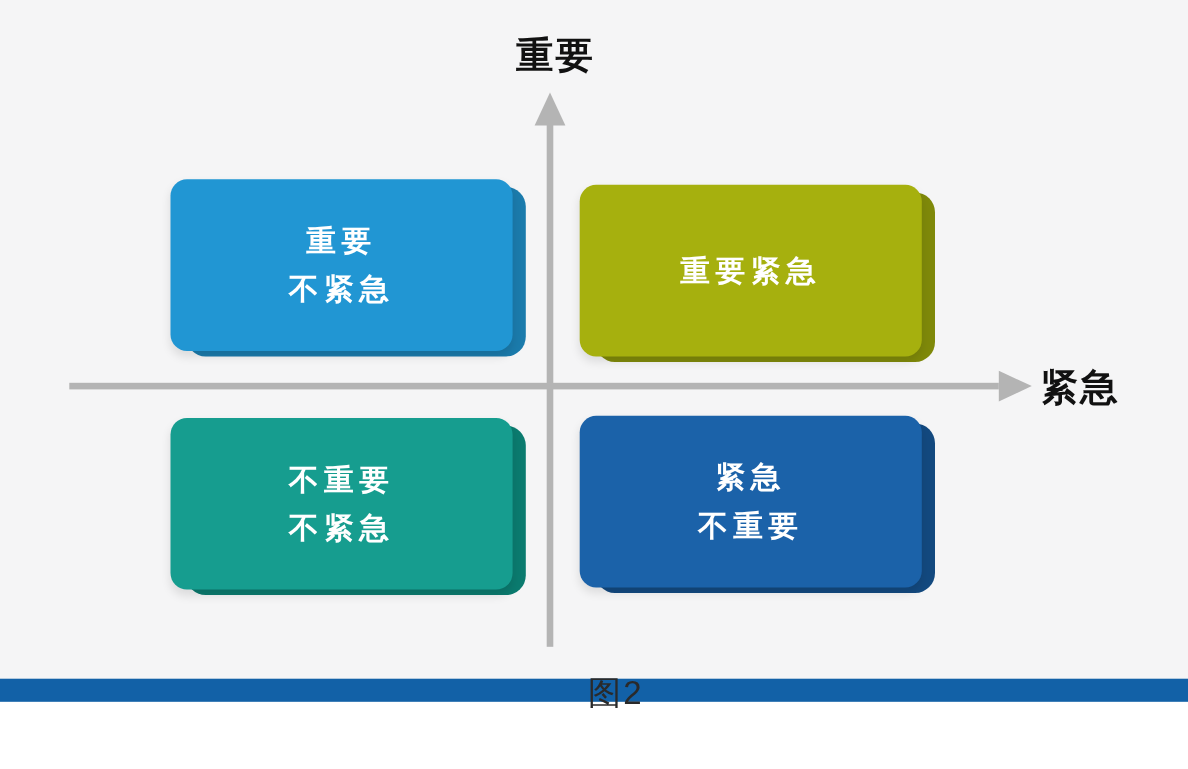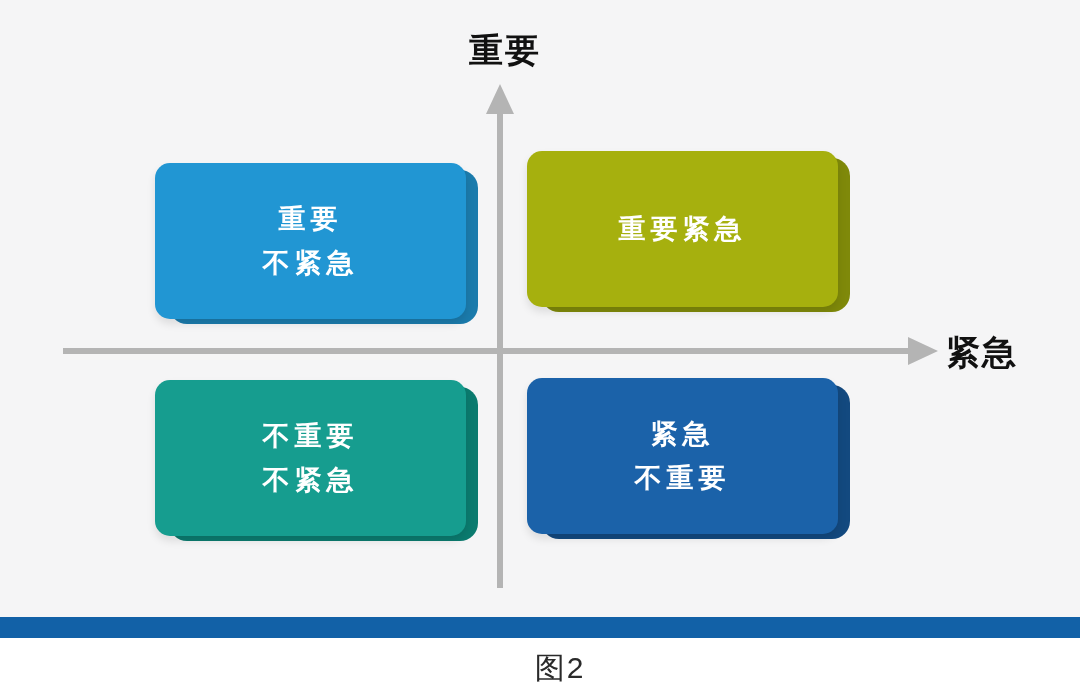--- a/index.html
+++ b/index.html
@@ -31,21 +31,21 @@
   .axis-label{
     position:absolute;color:#111;font-weight:bold;font-size:34px;
     letter-spacing:2px;white-space:nowrap;
   }
   .y-label{left:455px;top:28px;width:100px;text-align:center;}
   .x-label{left:946px;top:330px;}
 
   
   .qbox{position:absolute;width:323px;height:161px;}
   .qbox.tl{left:155px;top:163px;}
-  .qbox.tr{left:527px;top:151px;}
+  .qbox.tr{left:527px;top:168px;}
   .qbox.bl{left:155px;top:380px;}
   .qbox.br{left:527px;top:378px;}
   .qedge{
     position:absolute;top:7px;left:14px;right:0;bottom:0;
     border-radius:18px;
   }
   .qface{
     position:absolute;top:0;left:0;right:12px;bottom:5px;
     border-radius:15px;
     display:flex;flex-direction:column;justify-content:center;align-items:center;
@@ -54,21 +54,21 @@
     text-align:center;
   }
   .qline{line-height:44px;white-space:nowrap;}
   .qline:empty{display:none;}
 
   
   .divider-bar{position:absolute;left:0;top:617px;width:1080px;height:21px;}
 
   
   .caption{
-    position:absolute;left:0;top:638px;width:1080px;height:61px;
+    position:absolute;left:0;top:600px;width:1080px;height:61px;
     display:flex;justify-content:center;align-items:center;
     color:#2a2a2a;font-size:30px;letter-spacing:2px;
     padding-left:40px;box-sizing:border-box;
   }
   .cap-title{margin-left:36px;}
 </style>
 </head>
 <body>
 
 <div class="page">

